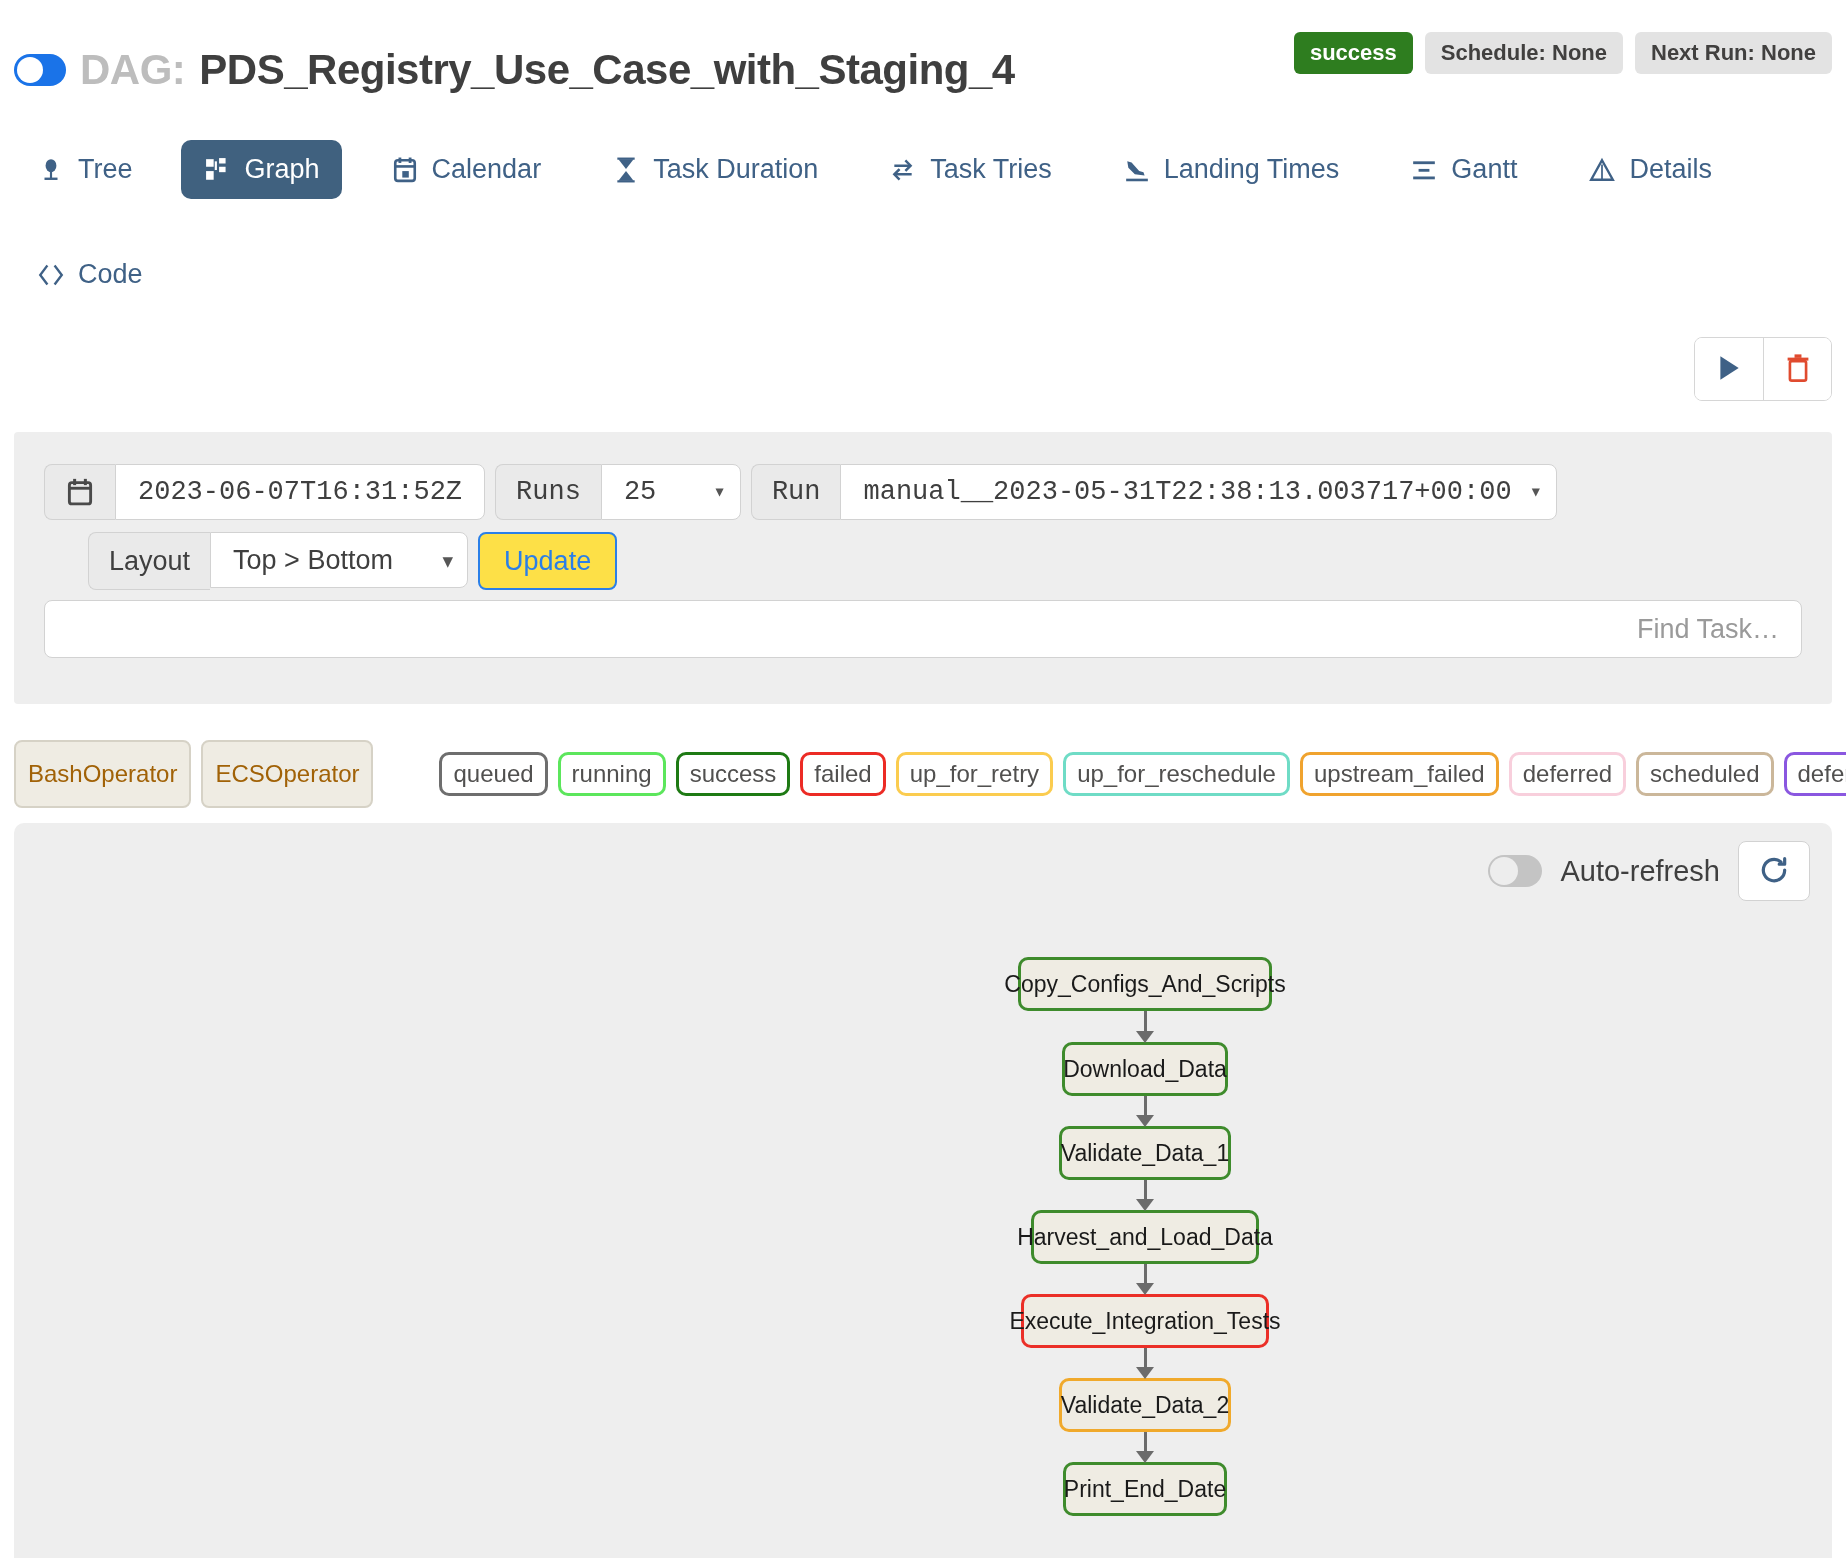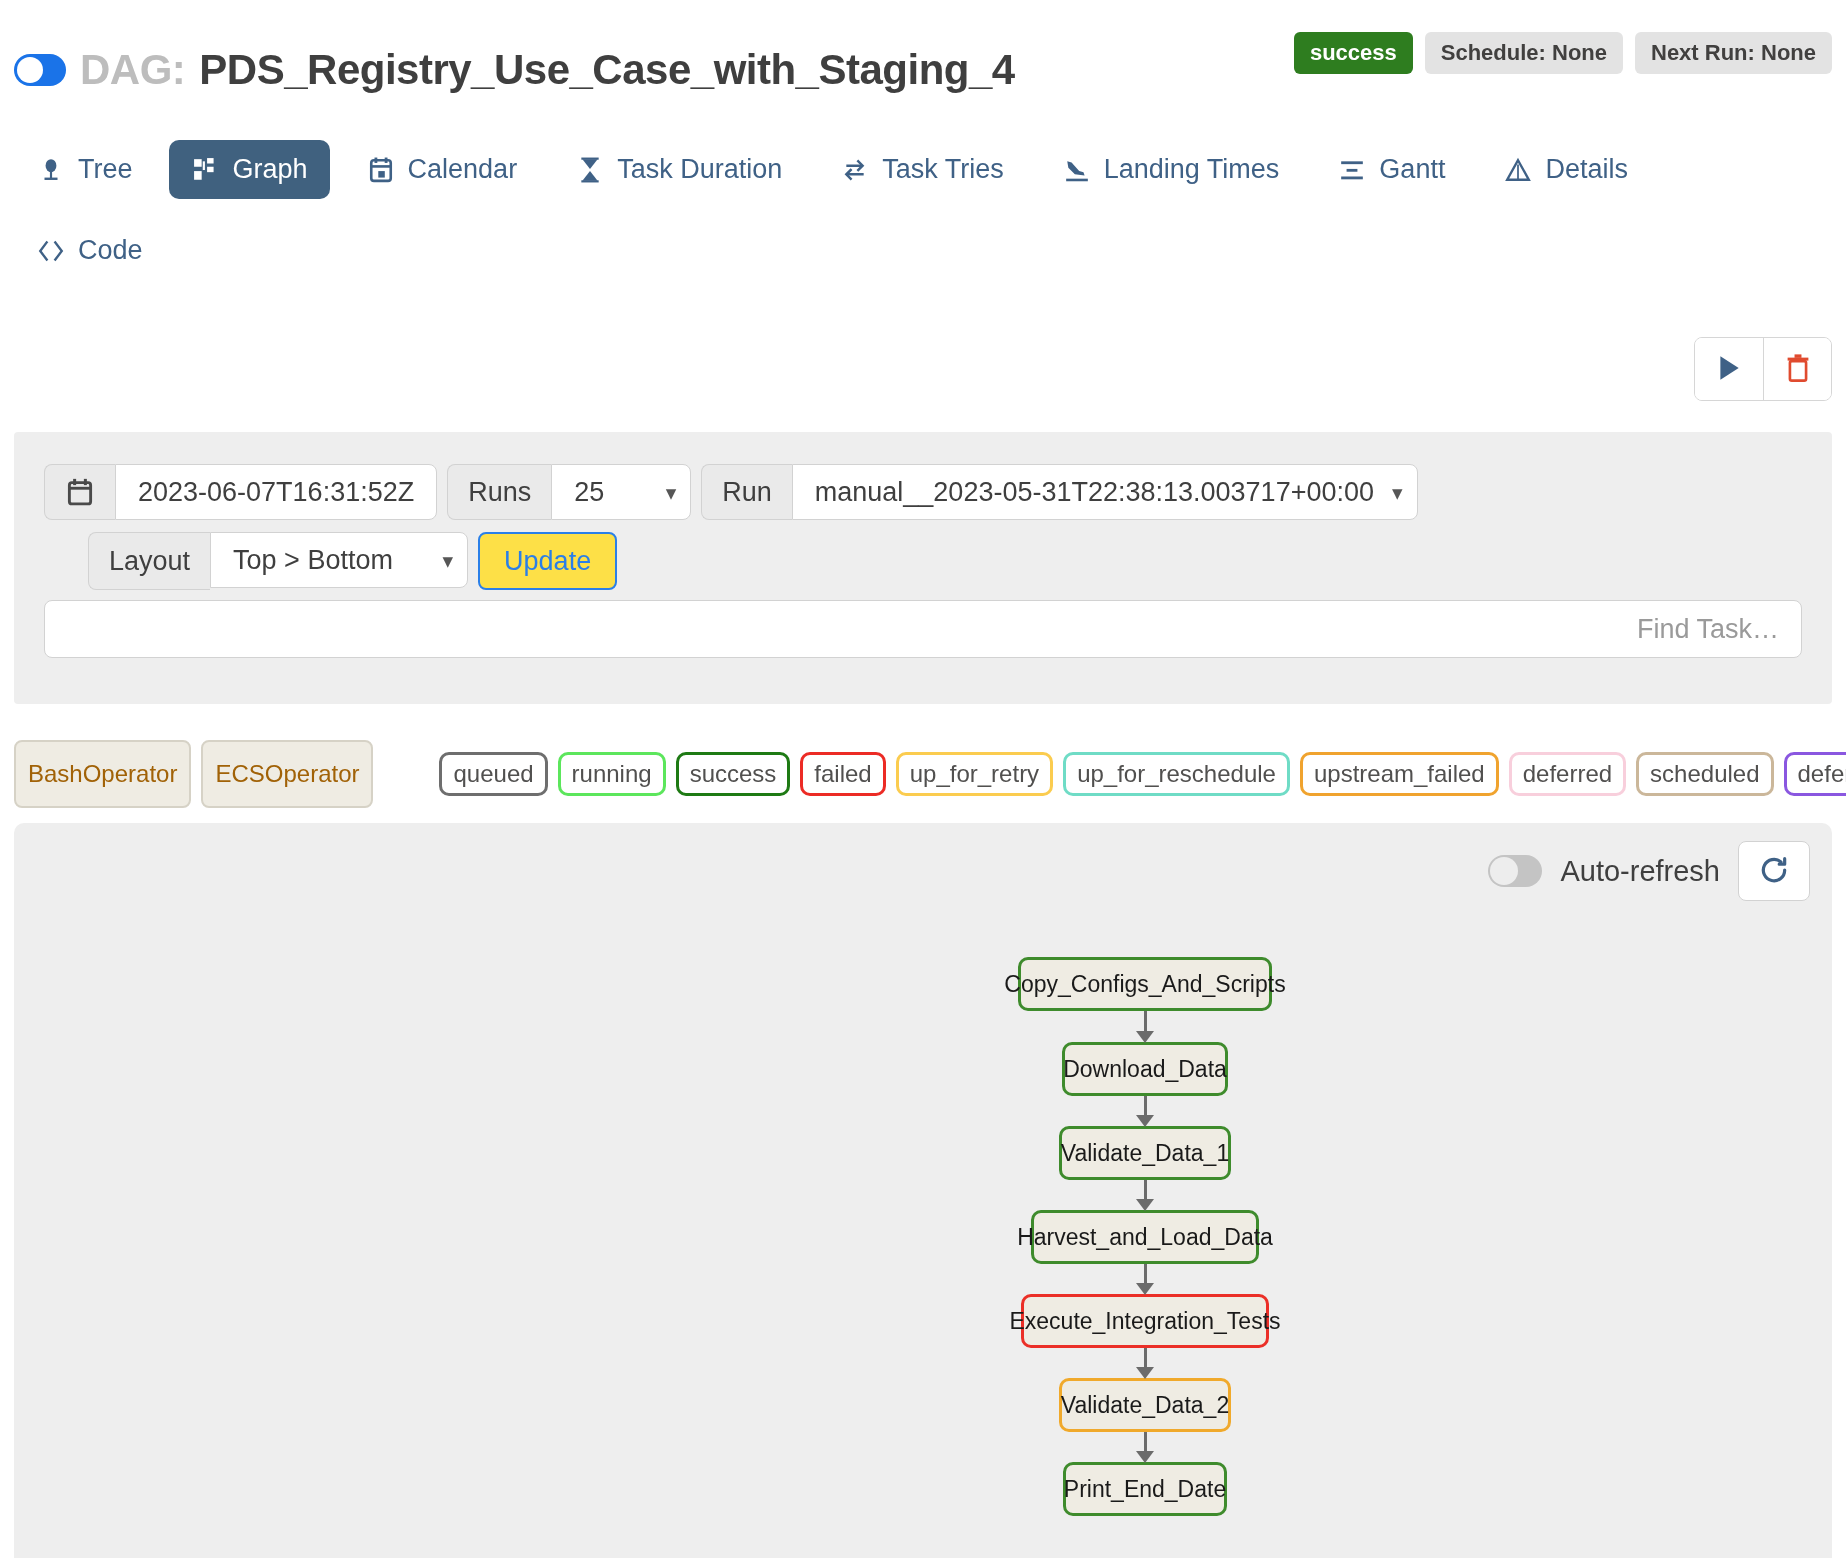--- a/index.html
+++ b/index.html
@@ -74,21 +74,21 @@
   .badge-muted { background: #e3e3e3; color: #41403f; }
 
   
   .navtabs {
     position: absolute;
     left: 14px; top: 140px;
     width: 1820px;
     display: flex;
     flex-wrap: wrap;
     align-items: center;
-    gap: 4px;
+    gap: 16px;
   }
   .navtab {
     display: inline-flex;
     align-items: center;
     gap: 12px;
     padding: 14px 22px;
     border-radius: 10px;
     font-size: 27px;
     color: #3f6186;
     white-space: nowrap;
@@ -130,20 +130,21 @@
     width: 1818px; height: 272px;
     background: #eeeeee;
     border-radius: 4px;
   }
   .fp-row1 {
     position: absolute;
     left: 30px; top: 32px;
     display: flex;
     align-items: flex-end;
     gap: 10px;
+    font-family: Liberation Mono, monospace;
   }
   .fp-row2 {
     position: absolute;
     left: 30px; top: 100px;
     display: flex;
     align-items: stretch;
     gap: 10px;
     padding-left: 44px;
   }
   .grp { display: flex; align-items: stretch; }

